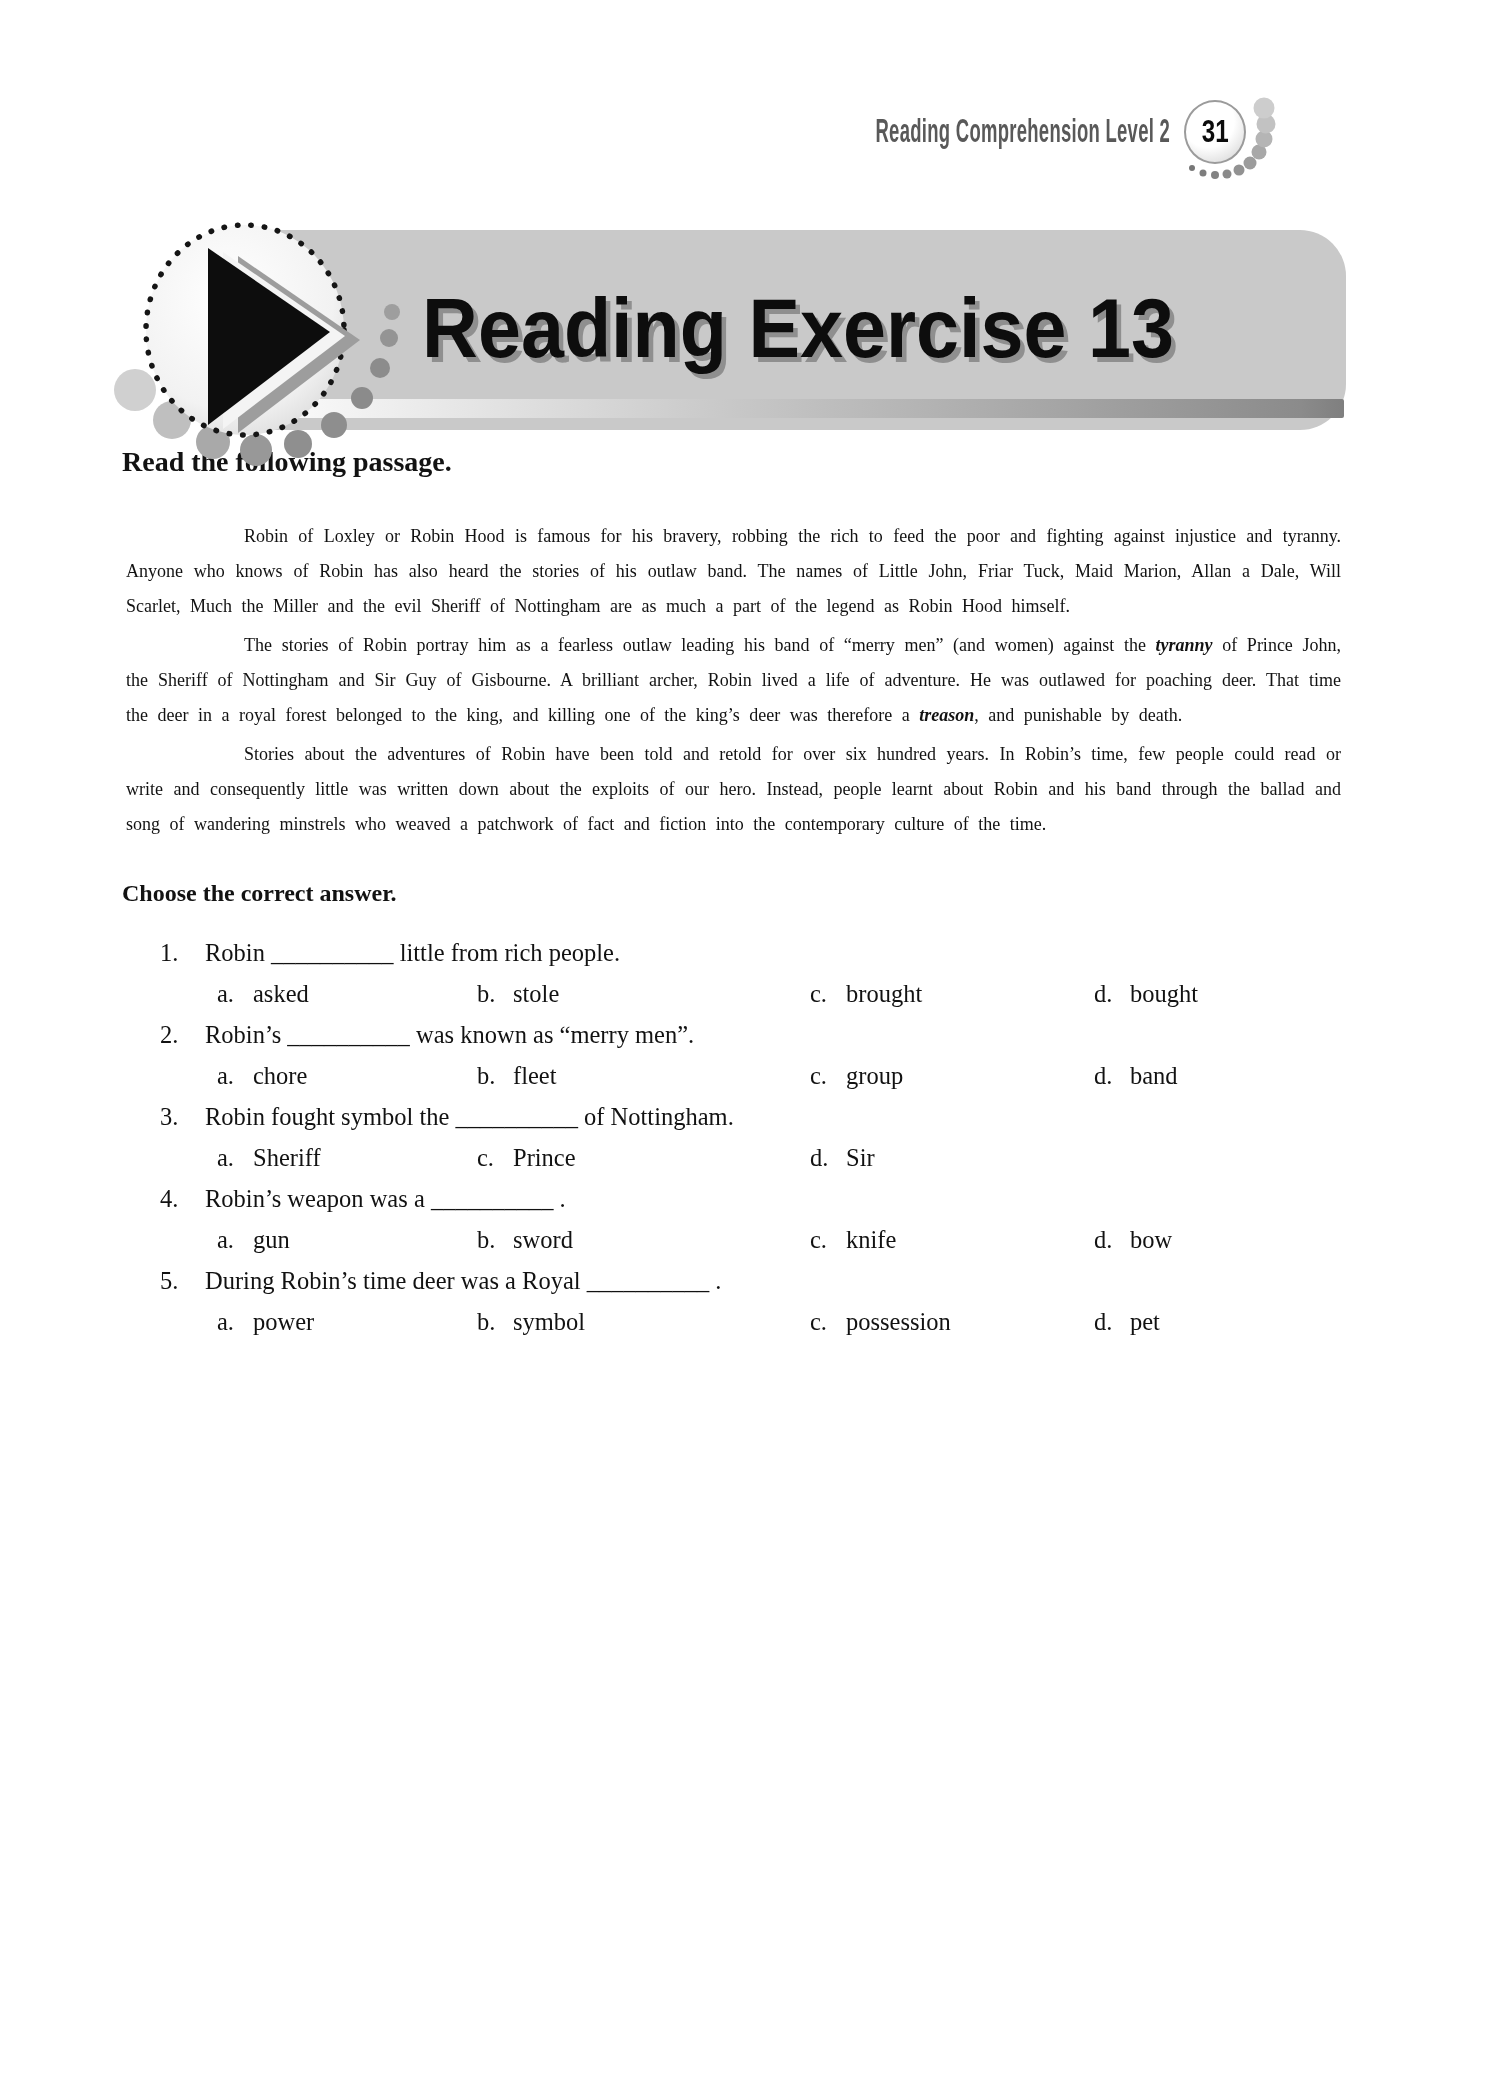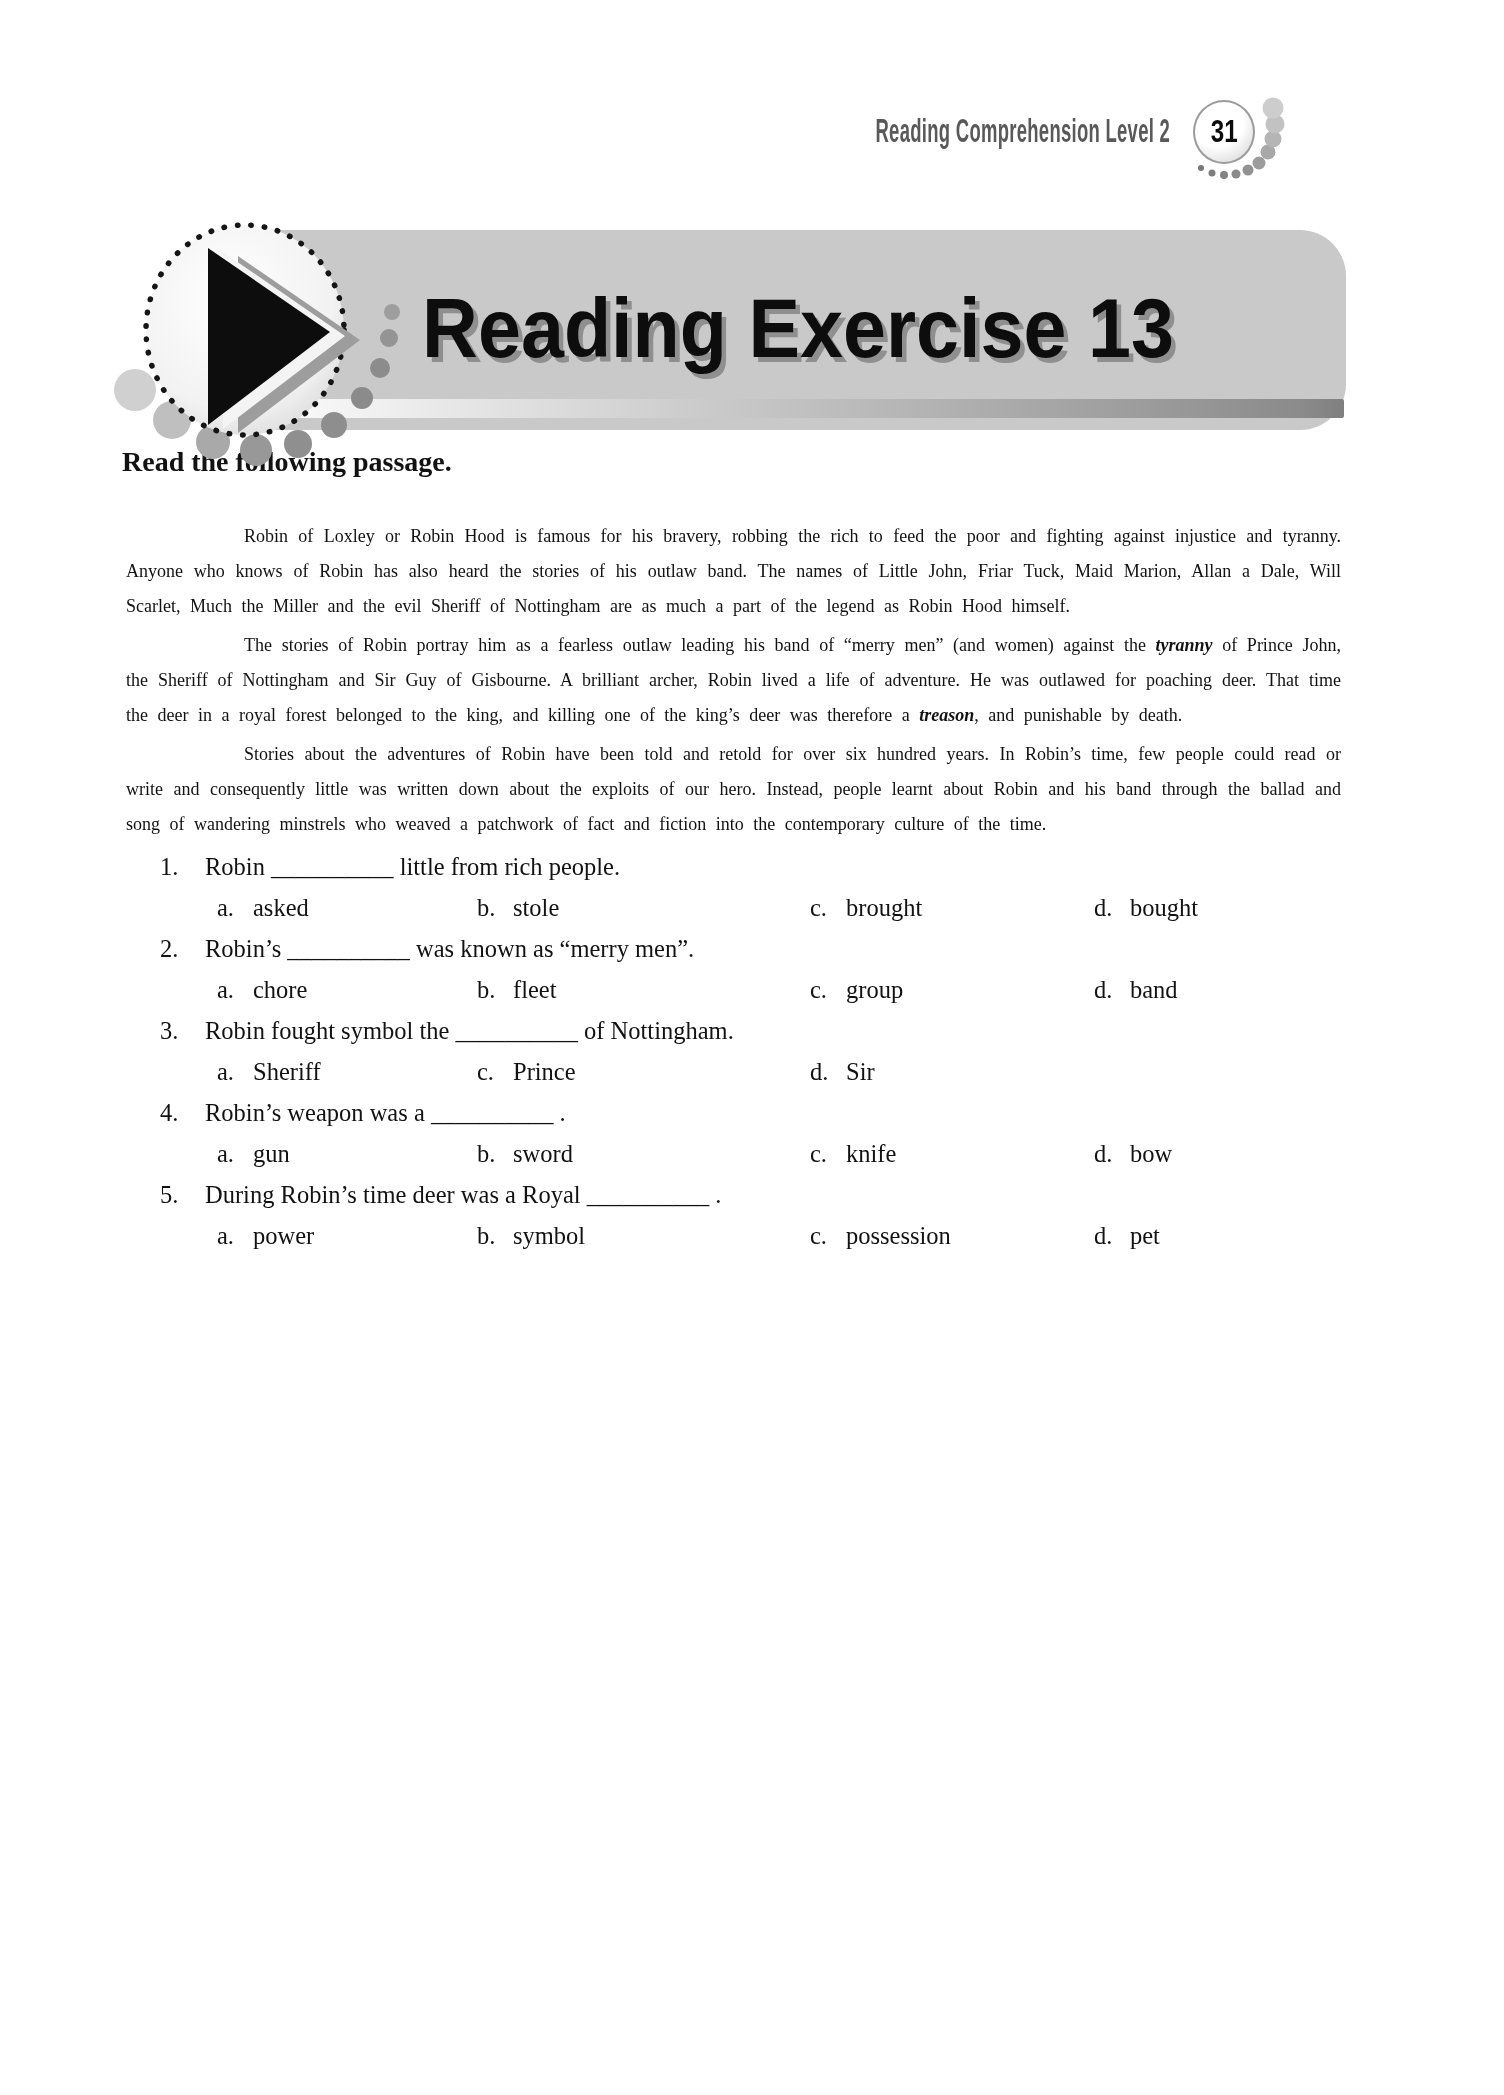--- a/index.html
+++ b/index.html
@@ -9,21 +9,21 @@
     --ink:#121212;
   }
   *{box-sizing:border-box;}
   html,body{margin:0;padding:0;}
   body{
     width:1504px;height:2095px;position:relative;background:#ffffff;
     font-family:"Liberation Serif",serif;color:var(--ink);overflow:hidden;
   }
 
   
-  .page-header{position:absolute;top:0;left:9px;right:0;height:190px;}
+  .page-header{position:absolute;top:0;left:0;right:0;height:190px;}
   .header-title{
     position:absolute;right:334px;top:112px;
     font-family:"Liberation Sans",sans-serif;font-weight:bold;font-size:33px;
     color:var(--header-text);white-space:nowrap;
     transform:scaleX(0.56);transform-origin:right center;letter-spacing:0.5px;
   }
   .page-badge{
     position:absolute;left:1184px;top:100px;width:62px;height:64px;border-radius:50%;
     background:radial-gradient(circle at 38% 32%, #ffffff 48%, #d7d7d7 90%, #c3c3c3);
     border:2px solid #9b9b9b;display:flex;align-items:center;justify-content:center;
@@ -134,20 +134,21 @@
 
 <div class="content">
   <h2 class="read-heading">Read the following passage.</h2>
 
   <div>
       <p class="para">Robin of Loxley or Robin Hood is famous for his bravery, robbing the rich to feed the poor and fighting against injustice and tyranny. Anyone who knows of Robin has also heard the stories of his outlaw band. The names of Little John, Friar Tuck, Maid Marion, Allan a Dale, Will Scarlet, Much the Miller and the evil Sheriff of Nottingham are as much a part of the legend as Robin Hood himself.</p>
       <p class="para">The stories of Robin portray him as a fearless outlaw leading his band of “merry men” (and women) against the <em class="em-word">tyranny</em> of Prince John, the Sheriff of Nottingham and Sir Guy of Gisbourne. A brilliant archer, Robin lived a life of adventure. He was outlawed for poaching deer. That time the deer in a royal forest belonged to the king, and killing one of the king’s deer was therefore a <em class="em-word">treason</em>, and punishable by death.</p>
       <p class="para">Stories about the adventures of Robin have been told and retold for over six hundred years. In Robin’s time, few people could read or write and consequently little was written down about the exploits of our hero. Instead, people learnt about Robin and his band through the ballad and song of wandering minstrels who weaved a patchwork of fact and fiction into the contemporary culture of the time.</p>
     </div>
 
+  <h3 class="choose-heading">Choose the correct answer.</h3>
 
   <div>
       <div class="question">
         <div class="q-stem">
           <span class="q-num">1.</span>
           <span class="q-text">Robin __________ little from rich people.</span>
         </div>
         <div class="q-options">
           <div class="opt"><span class="opt-label">a.</span><span class="opt-text">asked</span></div>
           <div class="opt"><span class="opt-label">b.</span><span class="opt-text">stole</span></div>

